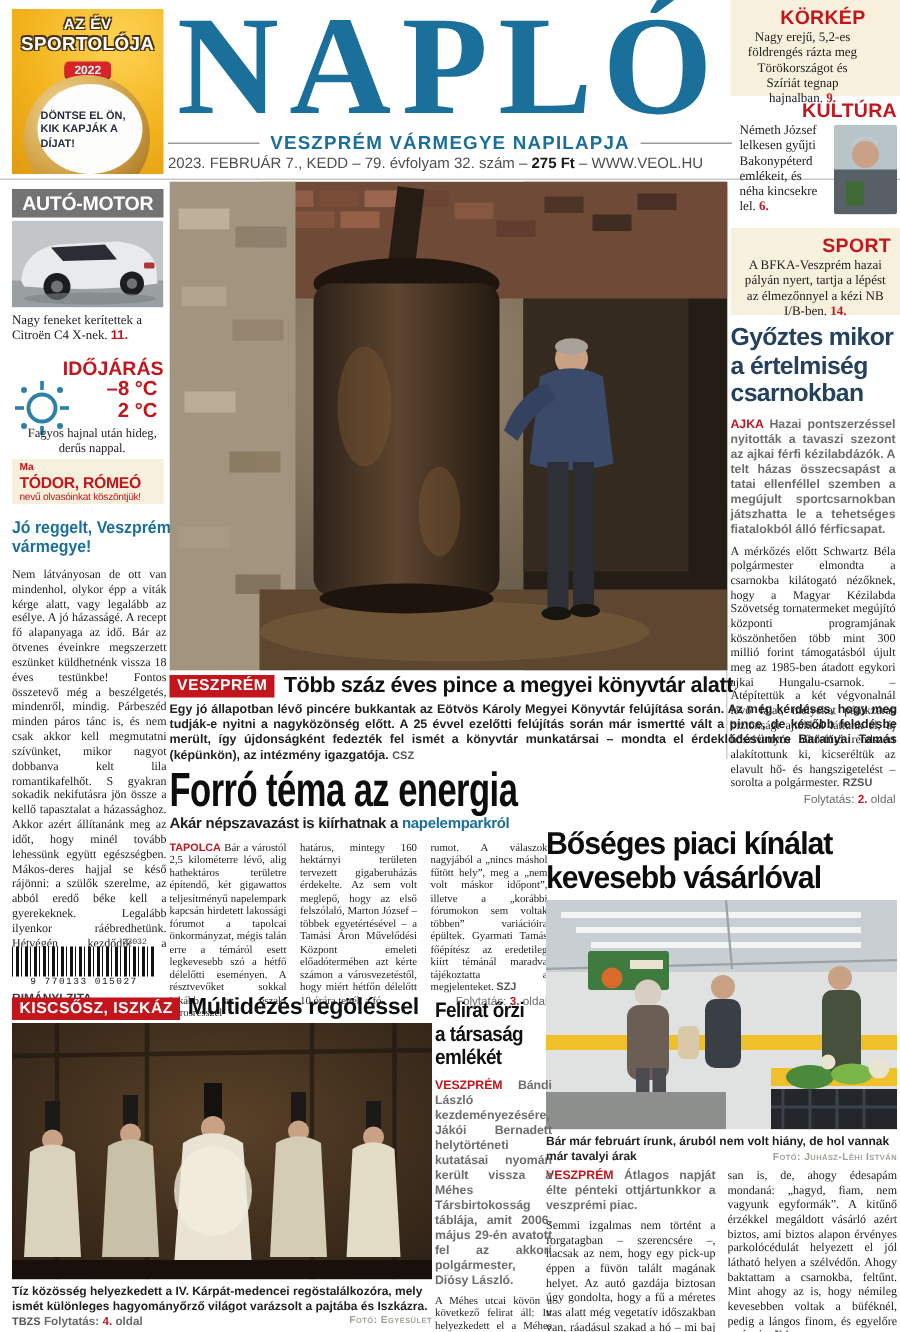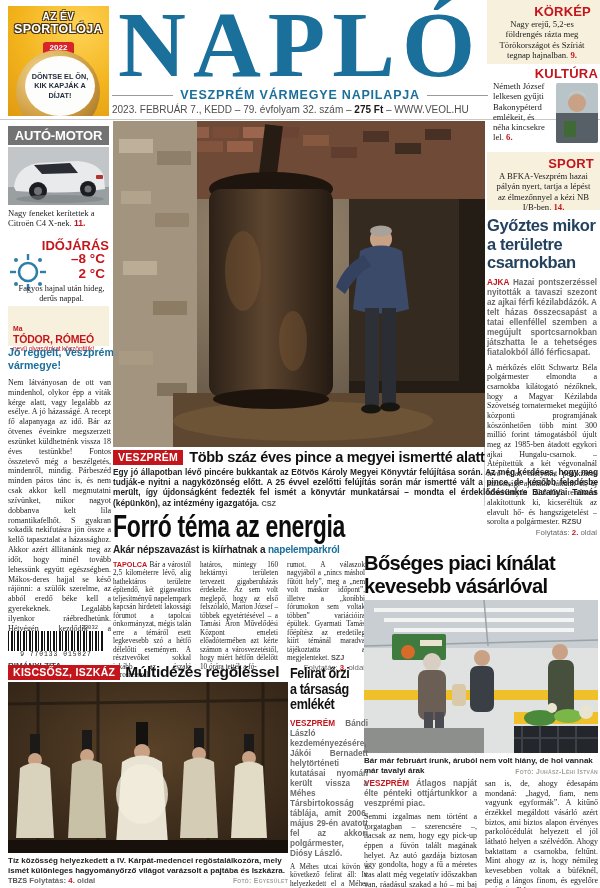--- a/index.html
+++ b/index.html
@@ -17,37 +17,37 @@
   .badge-t1{font-size:10px;font-weight:700;color:#fff;letter-spacing:.5px;margin-top:5px;
             text-shadow:1px 1px 0 #4a3410,-1px 1px 0 #4a3410,1px -1px 0 #4a3410,-1px -1px 0 #4a3410;}
   .badge-t2{font-size:12.5px;font-weight:700;color:#fff;letter-spacing:.3px;
             text-shadow:1px 1px 0 #4a3410,-1px 1px 0 #4a3410,1px -1px 0 #4a3410,-1px -1px 0 #4a3410;}
   .badge-year{display:inline-block;background:#d8232a;color:#fff;font-size:8px;font-weight:700;
               padding:1px 7px;border-radius:3px;margin-top:1px;box-shadow:0 1px 0 #7c1014;}
   .medal{position:absolute;left:8px;top:44px;width:84px;height:84px;border-radius:50%;
          background:radial-gradient(circle at 35% 30%,#f6dc9a,#cf9c3e 55%,#8f631f);}
   .badge-circle{position:absolute;left:17px;top:50px;width:66px;height:56px;border-radius:50%;
                 background:#fdfdfb;color:#232c3e;font-weight:700;font-size:7.3px;line-height:1.25;
-                display:flex;align-items:center;justify-content:center;padding:2px;text-align:center;}
+                display:flex;align-items:center;justify-content:center;padding:2px;text-align:left;}
   .masthead{left:112px;top:0;width:376px;text-align:center;}
   .naplo{font-family:"Liberation Serif",serif;font-weight:700;color:#1b6f9b;
          font-size:94px;line-height:88px;letter-spacing:7px;}
   .tagline-row{position:absolute;left:112px;top:88px;width:376px;display:flex;align-items:center;gap:7px;}
   .tagline-row .line{flex:1;height:1px;background:#9a9a9a;}
   .tagline{color:#1b6f9b;font-weight:700;font-size:12.5px;letter-spacing:.8px;white-space:nowrap;}
   .dateline{position:absolute;left:112px;top:104px;width:376px;
             font-size:10px;color:#4e4e4e;white-space:nowrap;}
   .dateline b{color:#1a1a1a;}
 
   
   .cream{background:#f7f0dc;}
   .rail-head{font-weight:700;font-size:13px;color:#c3161c;text-align:right;letter-spacing:.2px;}
   .rail-body{font-size:8.7px;line-height:1.18;text-align:center;color:#222;}
   .rail-body .pg{font-weight:700;color:#c3161c;}
-  .korkep{left:487px;top:0;width:113px;height:64px;padding:4px 9px 0 6px;box-sizing:border-box;}
+  .korkep{left:487px;top:0;width:113px;height:64px;padding:4px 23px 0 6px;box-sizing:border-box;}
   .kultura{left:487px;top:64px;width:113px;padding:2px 2px 0 6px;box-sizing:border-box;}
   .kultura .rail-body{text-align:left;}
   .kultura-photo{float:right;width:42px;height:60px;margin:2px 0 1px 3px;border-radius:2px;overflow:hidden;}
   .sportbox{left:487px;top:152px;width:113px;height:58px;padding:4px 6px 0 6px;box-sizing:border-box;}
   .handball{left:487px;top:216px;width:110px;}
   .hb-line{display:block;white-space:nowrap;font-weight:700;font-size:16.5px;line-height:18.5px;
            letter-spacing:-.4px;color:#24425e;}
   .lead{font-family:"Liberation Sans",sans-serif;font-weight:700;font-size:8.2px;line-height:1.22;
         color:#6d6d6d;text-align:justify;}
   .citytag{color:#c3161c;font-family:"Liberation Sans",sans-serif;font-weight:700;}
@@ -62,21 +62,21 @@
                font-weight:700;font-size:13px;display:flex;align-items:center;justify-content:center;
                letter-spacing:-.2px;}
   .car-photo{left:8px;top:147px;width:101px;height:58px;overflow:hidden;}
   .car-cap{left:8px;top:208px;width:101px;font-size:8.6px;line-height:1.2;color:#222;}
   .car-cap .pg{font-weight:700;color:#c3161c;}
   .weather-head{left:8px;top:238px;width:101px;text-align:right;font-weight:700;font-size:13px;color:#c3161c;}
   .sun{left:8px;top:252px;}
   .temp{position:absolute;right:495px;text-align:right;font-weight:700;font-size:13.5px;color:#c3161c;
         font-family:"Liberation Sans",sans-serif;}
   .weather-txt{left:14px;top:284px;width:95px;text-align:center;font-size:8.4px;line-height:1.2;color:#222;}
-  .nameday{left:8px;top:306px;width:101px;height:30px;padding:20px 5px;box-sizing:border-box;}
+  .nameday{left:8px;top:306px;width:101px;height:30px;padding:3px 5px;box-sizing:border-box;}
   .nameday .ma{font-size:6.8px;color:#c3161c;font-weight:700;line-height:1;}
   .nameday .names{font-size:10.5px;color:#c3161c;font-weight:700;line-height:1.15;letter-spacing:-.2px;}
   .nameday .sub{font-size:6.8px;color:#c3161c;line-height:1.1;letter-spacing:-.2px;}
   .greet{left:8px;top:346px;width:103px;}
   .greet-line{display:block;white-space:nowrap;font-weight:700;font-size:11.5px;line-height:13px;
               color:#1b6f9b;transform:scaleX(.92);transform-origin:0 50%;}
   .greet-body{margin-top:6px;font-size:8px;line-height:1.23;text-align:justify;color:#1d1d1d;}
   .author{margin-top:18px;font-family:"Liberation Sans",sans-serif;font-weight:700;font-size:8px;color:#3c3c3c;}
   .email{font-family:"Liberation Sans",sans-serif;font-size:6.8px;color:#8a8a8a;}
   .barcode-wrap{left:8px;top:624px;width:96px;text-align:center;}
@@ -196,21 +196,21 @@
     <div class="rail-head">SPORT</div>
     <div class="rail-body" style="font-family:'Liberation Serif',serif">
       <span>A BFKA-Veszprém hazai pályán nyert, tartja a lépést az élmezőnnyel a kézi NB I/B-ben.</span>
       <span class="pg">14.</span>
     </div>
   </div>
 
   <div class="abs handball sans">
     <h2 style="margin:0;">
       <span class="hb-line">Győztes mikor</span>
-      <span class="hb-line">a területre</span>
+      <span class="hb-line">a értelmiség</span>
       <span class="hb-line">csarnokban</span>
     </h2>
     <p class="lead" style="margin:6px 0 0 0;">
       <span class="citytag">AJKA</span>
       <span>Hazai pontszerzéssel nyitották a tavaszi szezont az ajkai férfi kézilabdázók. A telt házas összecsapást a tatai ellenféllel szemben a megújult sportcsarnokban játszhatta le a tehetséges fiatalokból álló férficsapat.</span>
     </p>
     <p class="bodytxt" style="margin:5px 0 0 0;font-family:'Liberation Serif',serif;">
       <span>A mérkőzés előtt Schwartz Béla polgármester elmondta a csarnokba kilátogató nézőknek, hogy a Magyar Kézilabda Szövetség tornatermeket megújító központi programjának köszönhetően több mint 300 millió forint támogatásból újult meg az 1985-ben átadott egykori ajkai Hungalu-csarnok. – Átépítettük a két végvonalnál lévő falat, melyeket pánikzáras biztonsági ajtókkal láttunk el, új hőszivattyús hűtő-fűtő rendszert alakítottunk ki, kicseréltük az elavult hő- és hangszigetelést – sorolta a polgármester.</span>
       <span class="by">RZSU</span>
     </p>
@@ -343,21 +343,21 @@
         <rect x="252" y="187" width="14" height="98" fill="#2e3038"></rect>
         <rect x="269" y="187" width="14" height="96" fill="#2b2d35"></rect>
         <ellipse cx="258" cy="288" rx="10" ry="4.5" fill="#17150f"></ellipse>
         <ellipse cx="277" cy="286" rx="10" ry="4.5" fill="#17150f"></ellipse>
       </g>
     </svg>
   </div>
 
   <div class="abs pince-head">
     <span class="vlabel">VESZPRÉM</span>
-    <span class="pince-title">Több száz éves pince a megyei ismertté alatt</span>
+    <span class="pince-title">Több száz éves pince a megyei könyvtár alatt</span>
   </div>
   <div class="abs pince-cap">
     <span>Egy jó állapotban lévő pincére bukkantak az Eötvös Károly Megyei Könyvtár felújítása során. Az még kérdéses, hogy meg tudják-e nyitni a nagyközönség előtt. A 25 évvel ezelőtti felújítás során már ismertté vált a pince, de később feledésbe merült, így újdonságként fedezték fel ismét a könyvtár munkatársai – mondta el érdeklődésünkre Baranyai Tamás (képünkön), az intézmény igazgatója.</span>
     <span class="by">CSZ</span>
   </div>
 
   <div class="abs energia">
     <h1 style="margin:0;height:34px;">
       <span class="hl-energia">Forró téma az energia</span>
     </h1>

